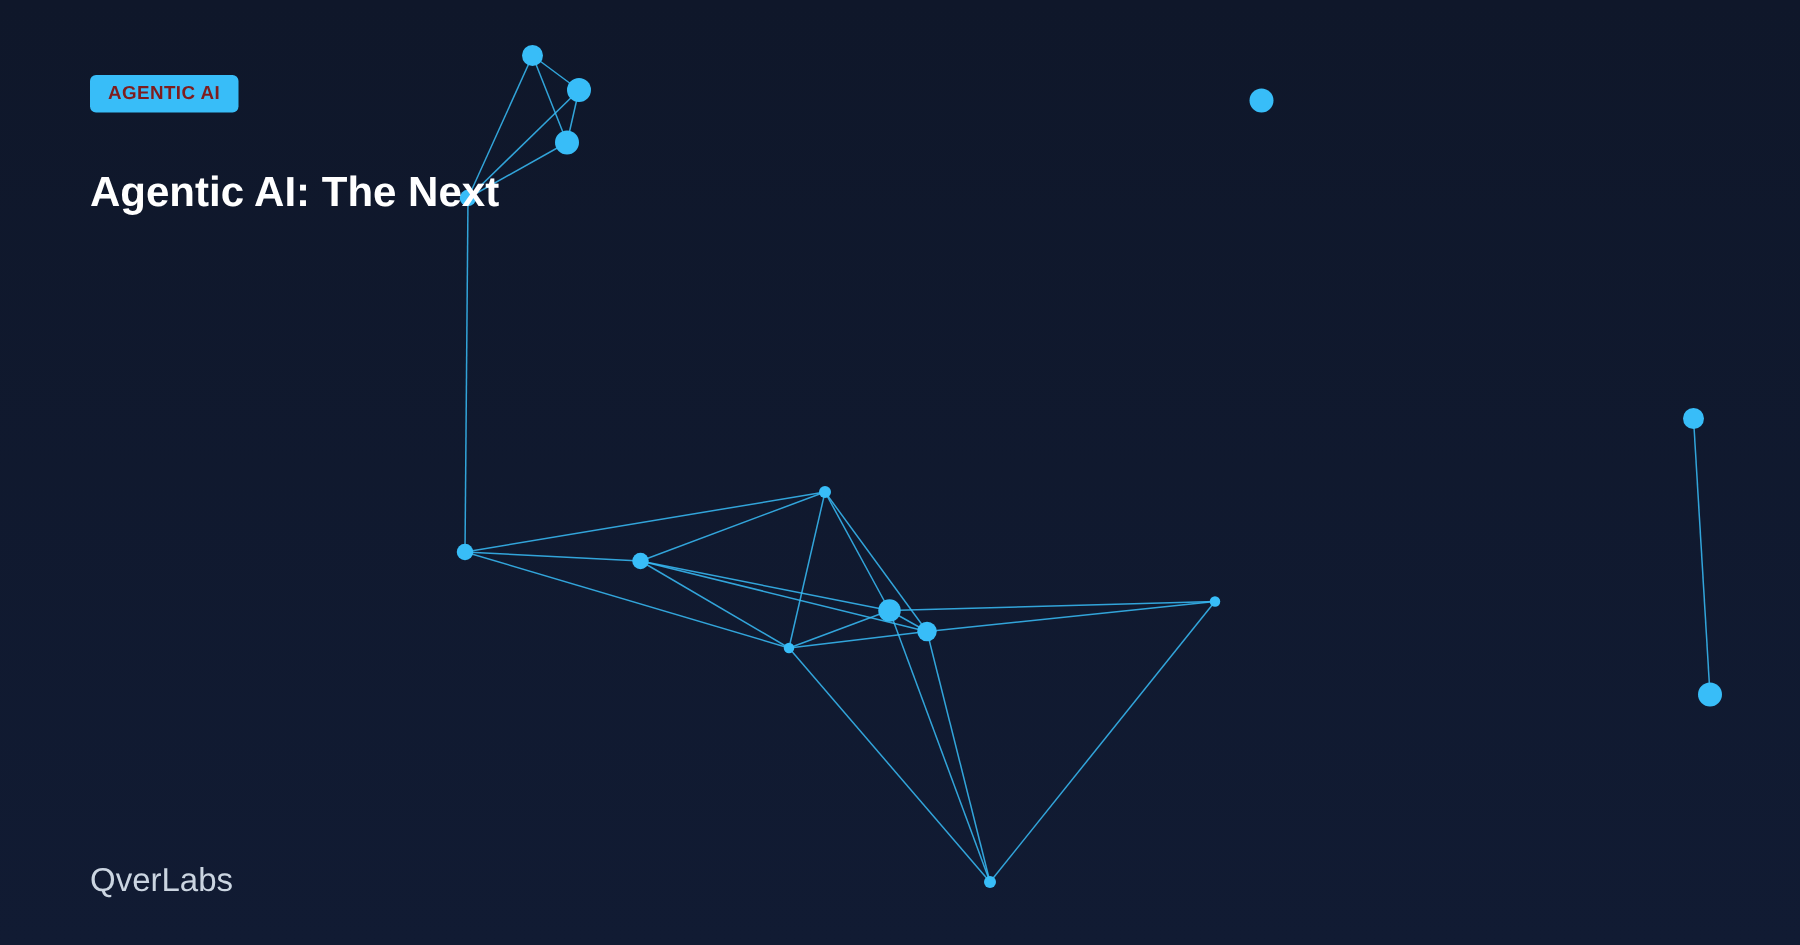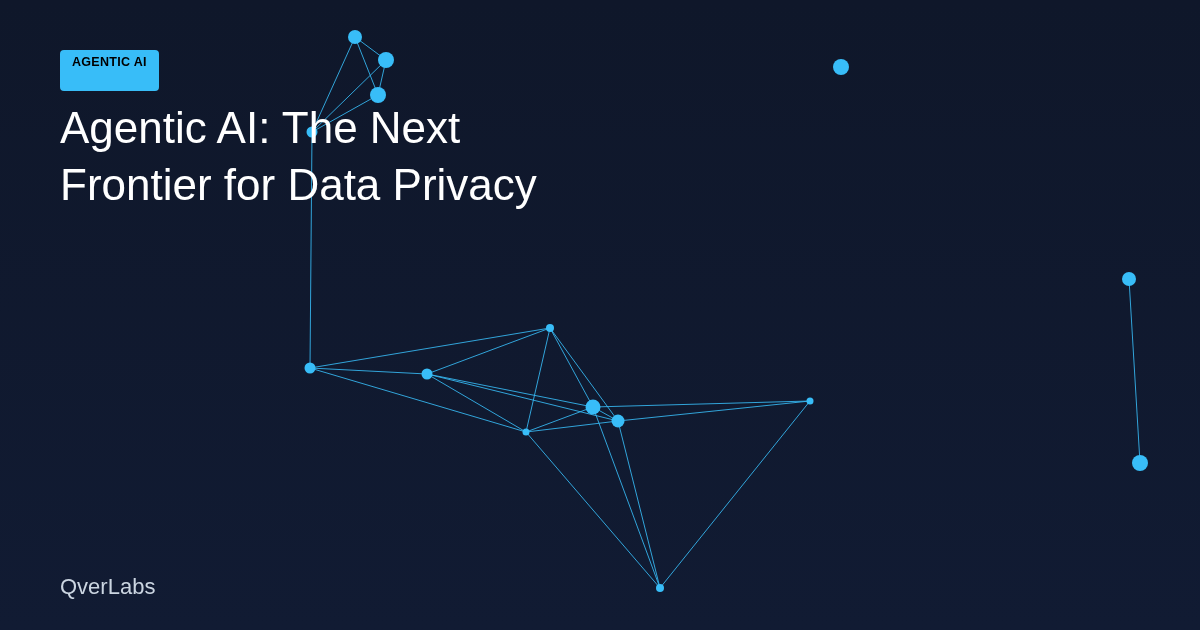--- a/index.html
+++ b/index.html
@@ -7,29 +7,29 @@
       width: 1200px; height: 630px; overflow: hidden;
       background: linear-gradient(180deg, #0f172a 0%, #111b33 100%);
       font-family: "Liberation Sans", sans-serif;
       position: relative;
     }
     #graph { position: absolute; left: 0; top: 0; width: 1200px; height: 630px; z-index: 1; }
     #graph line { stroke: #38bdf8; stroke-width: 1; opacity: 0.85; }
     #graph circle { fill: #38bdf8; }
     .badge {
       position: absolute; left: 60px; top: 50px; z-index: 2;
-      background: #38bdf8; color: #000000;
+      background: #38bdf8; color: #7f1d1d;
       font-weight: 700; font-size: 12.5px; letter-spacing: 0.3px;
-      padding: 0 12px; height: 41px; line-height: 25px;
+      padding: 0 12px; height: 25px; line-height: 25px;
       border-radius: 4px;
     }
     .title {
       position: absolute; left: 60px; top: 99px; z-index: 2;
       margin: 0; color: #ffffff;
-      font-weight: 400; font-size: 44px; line-height: 57px;
+      font-weight: 700; font-size: 28px; line-height: 57px;
       width: 600px;
     }
     .title span { display: block; white-space: nowrap; }
     .brand {
       position: absolute; left: 60px; top: 577px; z-index: 2;
       color: #cbd5e1; font-size: 22px; line-height: 20px;
     }
   </style>
 </head>
 <body>
@@ -80,16 +80,15 @@
       <circle cx="841" cy="67" r="8"></circle>
       <circle cx="1129" cy="279" r="7"></circle>
       <circle cx="1140" cy="463" r="8"></circle>
     </g>
 </svg>
 
 <div class="badge">AGENTIC AI</div>
 
 <h1 class="title">
   <span>Agentic AI: The Next</span>
-  <span>Frontier for Data Privacy</span>
 </h1>
 
 <div class="brand">QverLabs</div>
 
 </body></html>

